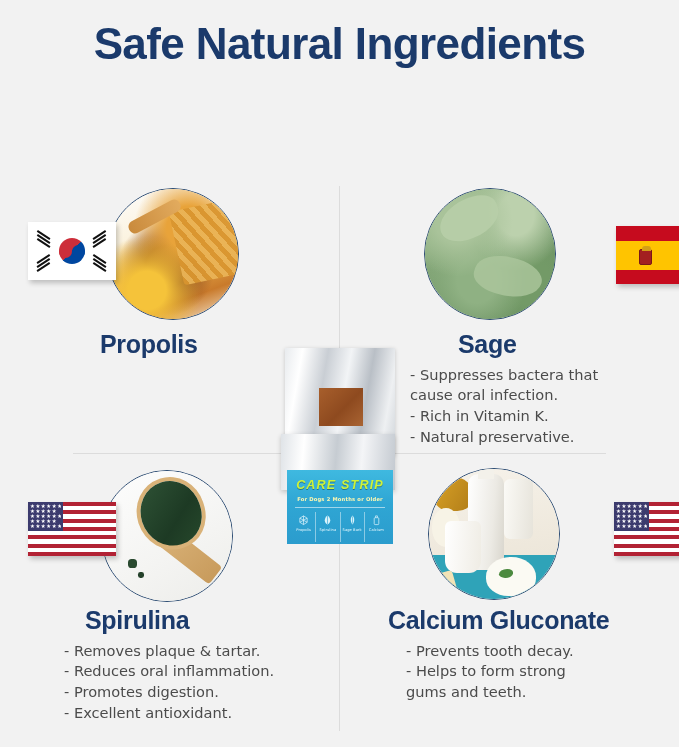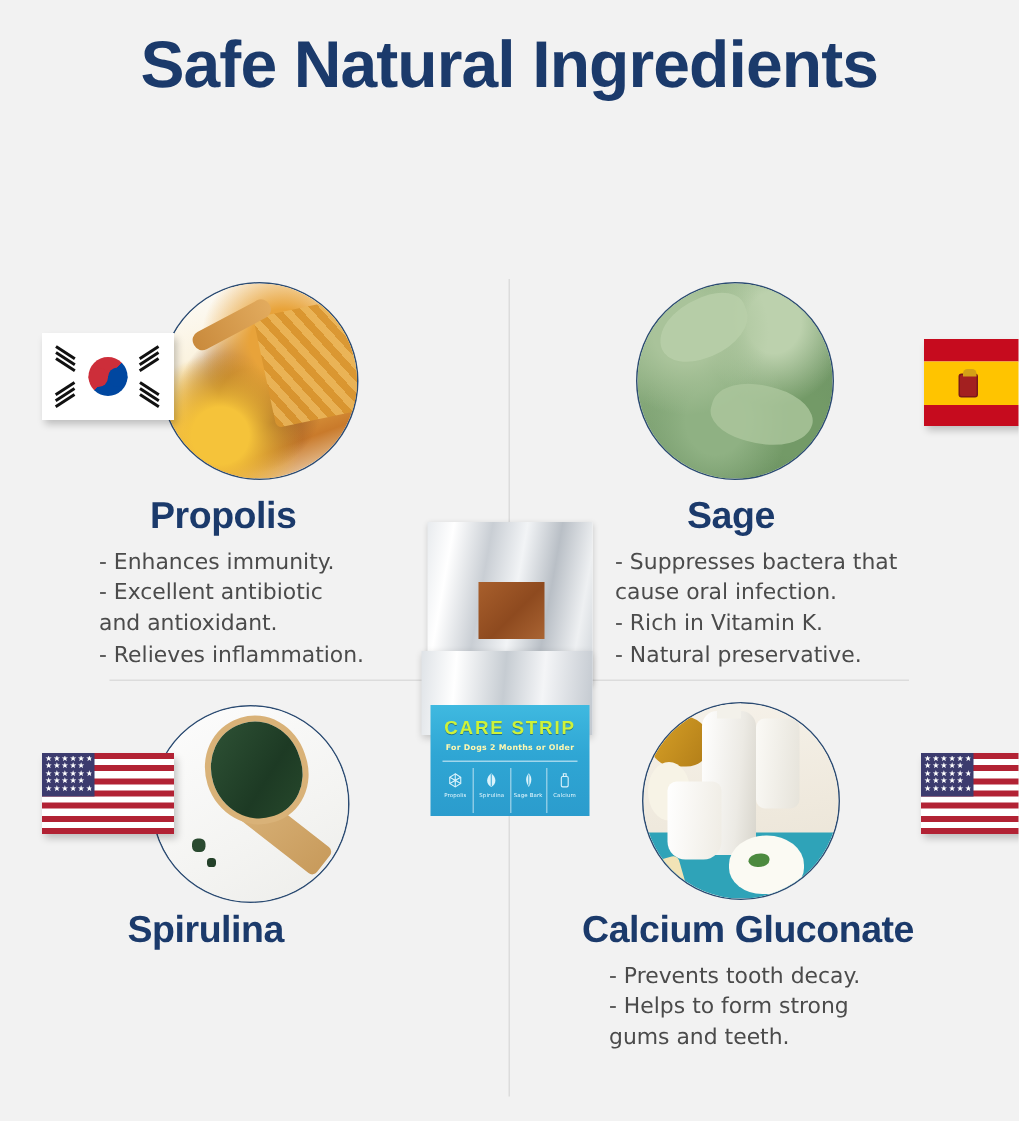--- a/index.html
+++ b/index.html
@@ -356,20 +356,21 @@
     width: 106px; height: 74px;
     background: linear-gradient(180deg,#3fb9e0 0%, #2fa6d4 45%, #2b9ccd 100%);
     overflow: hidden;
   }
   .pkg-brand {
     position: absolute; left: 0; top: 8px; width: 100%;
     text-align: center;
     font-family: "Liberation Sans", sans-serif;
     font-size: 12.5px;
     font-weight: bold;
+    font-style: italic;
     color: #cdf23a;
     letter-spacing: 1.2px;
     text-shadow: 0 1px 0 rgba(0,0,0,.35);
   }
   .pkg-sub {
     position: absolute; left: 0; top: 26px; width: 100%;
     text-align: center;
     font-family: "DejaVu Sans", sans-serif;
     font-size: 5.2px;
     font-weight: bold;
@@ -436,24 +437,20 @@
         <div class="kr-bar" style="left:64px; top:20px; transform:rotate(-33deg);"></div>
         <div class="kr-bar" style="left:8px;  top:36px; transform:rotate(-33deg);"></div>
         <div class="kr-bar" style="left:8px;  top:40px; transform:rotate(-33deg);"></div>
         <div class="kr-bar" style="left:8px;  top:44px; transform:rotate(-33deg);"></div>
         <div class="kr-bar" style="left:64px; top:36px; transform:rotate(33deg);"></div>
         <div class="kr-bar" style="left:64px; top:40px; transform:rotate(33deg);"></div>
         <div class="kr-bar" style="left:64px; top:44px; transform:rotate(33deg);"></div>
       </div>
     </div>
     <div class="ing-name">Propolis</div>
-    <div class="bullets">- Enhances immunity.
-- Excellent antibiotic
-and antioxidant.
-- Relieves inflammation.</div>
   </div>
 
   <div class="quadrant q-tr">
     <div class="circle-row">
       <div class="photo-circle">
         <div class="ph-sage"></div>
       </div>
       <div class="flag flag-es">
         <div class="es-top"></div>
         <div class="es-mid"></div>
@@ -487,20 +484,24 @@
           <div class="us-stripe" style="top:33.2px;"></div>
           <div class="us-stripe" style="top:41.5px;"></div>
           <div class="us-stripe" style="top:49.8px;"></div>
         </div>
         <div class="us-canton">
           <div class="us-stars">★★★★★★<br>★★★★★<br>★★★★★★<br>★★★★★<br>★★★★★★</div>
         </div>
       </div>
     </div>
     <div class="ing-name">Spirulina</div>
+    <div class="bullets">- Removes plaque &amp; tartar.
+- Reduces oral inflammation.
+- Promotes digestion.
+- Excellent antioxidant.</div>
   </div>
 
   <div class="quadrant q-br">
     <div class="circle-row">
       <div class="photo-circle">
         <div class="ph-calcium">
           <div class="ca-tray"></div>
           <div class="ca-honey"></div>
           <div class="ca-cheese"></div>
           <div class="ca-bottle"></div>

